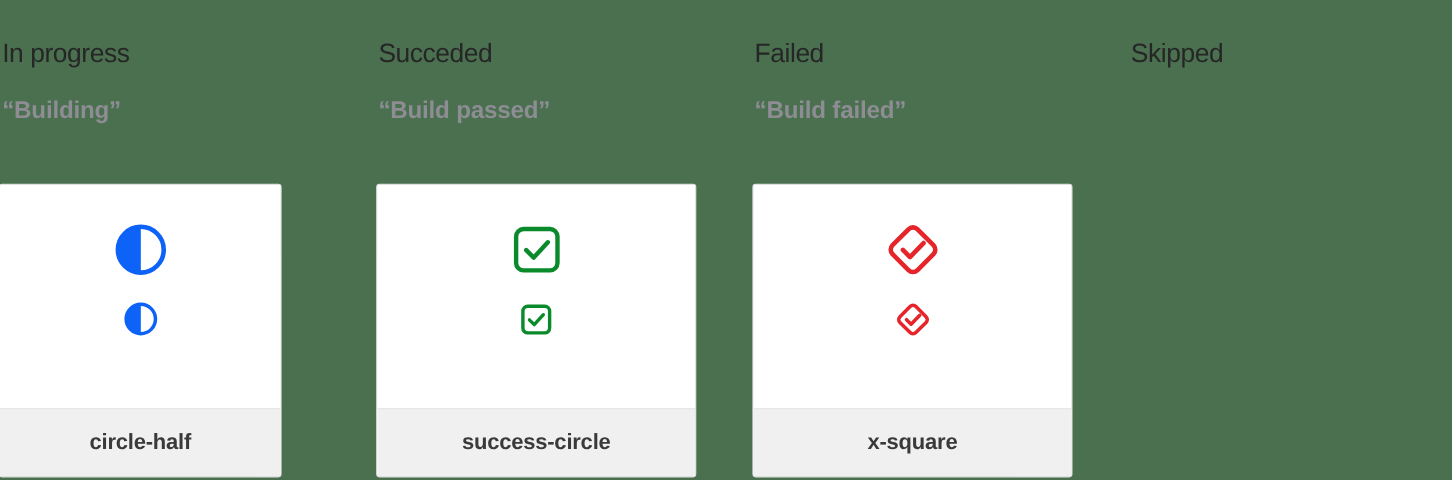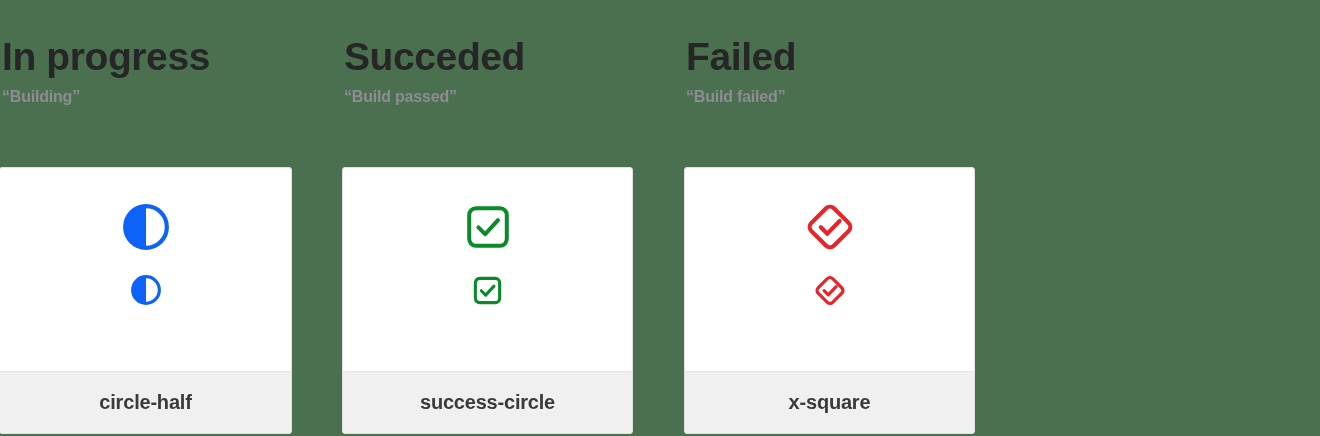--- a/index.html
+++ b/index.html
@@ -29,32 +29,32 @@
   .col-0 { left: 0px;    width: 293px; }
   .col-1 { left: 342px;  width: 293px; }
   .col-2 { left: 684px;  width: 293px; }
   .col-3 { left: 1026px; width: 293px; }
 
   
   .heading {
     position: absolute;
     top: 36px;
     left: 2px;
-    font-size: 39px;
-    font-weight: bold;
+    font-size: 24px;
+    font-weight: normal;
     color: #262626;
     letter-spacing: -0.4px;
     white-space: nowrap;
     line-height: 1.1;
   }
   .subheading {
     position: absolute;
     top: 88px;
     left: 2px;
-    font-size: 16px;
+    font-size: 22px;
     font-weight: bold;
     color: #8d8d93;
     letter-spacing: -0.2px;
     white-space: nowrap;
     line-height: 1.1;
   }
 
   
   .card {
     position: absolute;
@@ -64,21 +64,21 @@
     height: 267px;
     background: #ffffff;
     border: 1px solid #e2e2e2;
     border-radius: 3px;
     box-sizing: border-box;
     display: flex;
     flex-direction: column;
     overflow: hidden;
   }
   
-  .col-0 .card { left: -1px; width: 293px; }
+  .col-0 .card { left: -1px; width: 257px; }
 
   .card-body {
     flex: 1 1 auto;
     display: flex;
     flex-direction: column;
     align-items: center;
     justify-content: flex-start;
     padding-top: 34px;
     gap: 22px;
   }
@@ -187,16 +187,17 @@
             <path d="M7.2 12.2 L10.6 15.6 L17 8.6" fill="none" stroke="#0a8a2a" stroke-width="2.4" stroke-linecap="round" stroke-linejoin="round"></path>
           </svg>
         </div>
 
       </div>
       <div class="card-footer">success-circle</div>
     </div>
   </div>
 
   <div class="col col-3">
+    <div class="heading">Skipped</div>
 
   </div>
 
 </div>
 
 </body></html>

